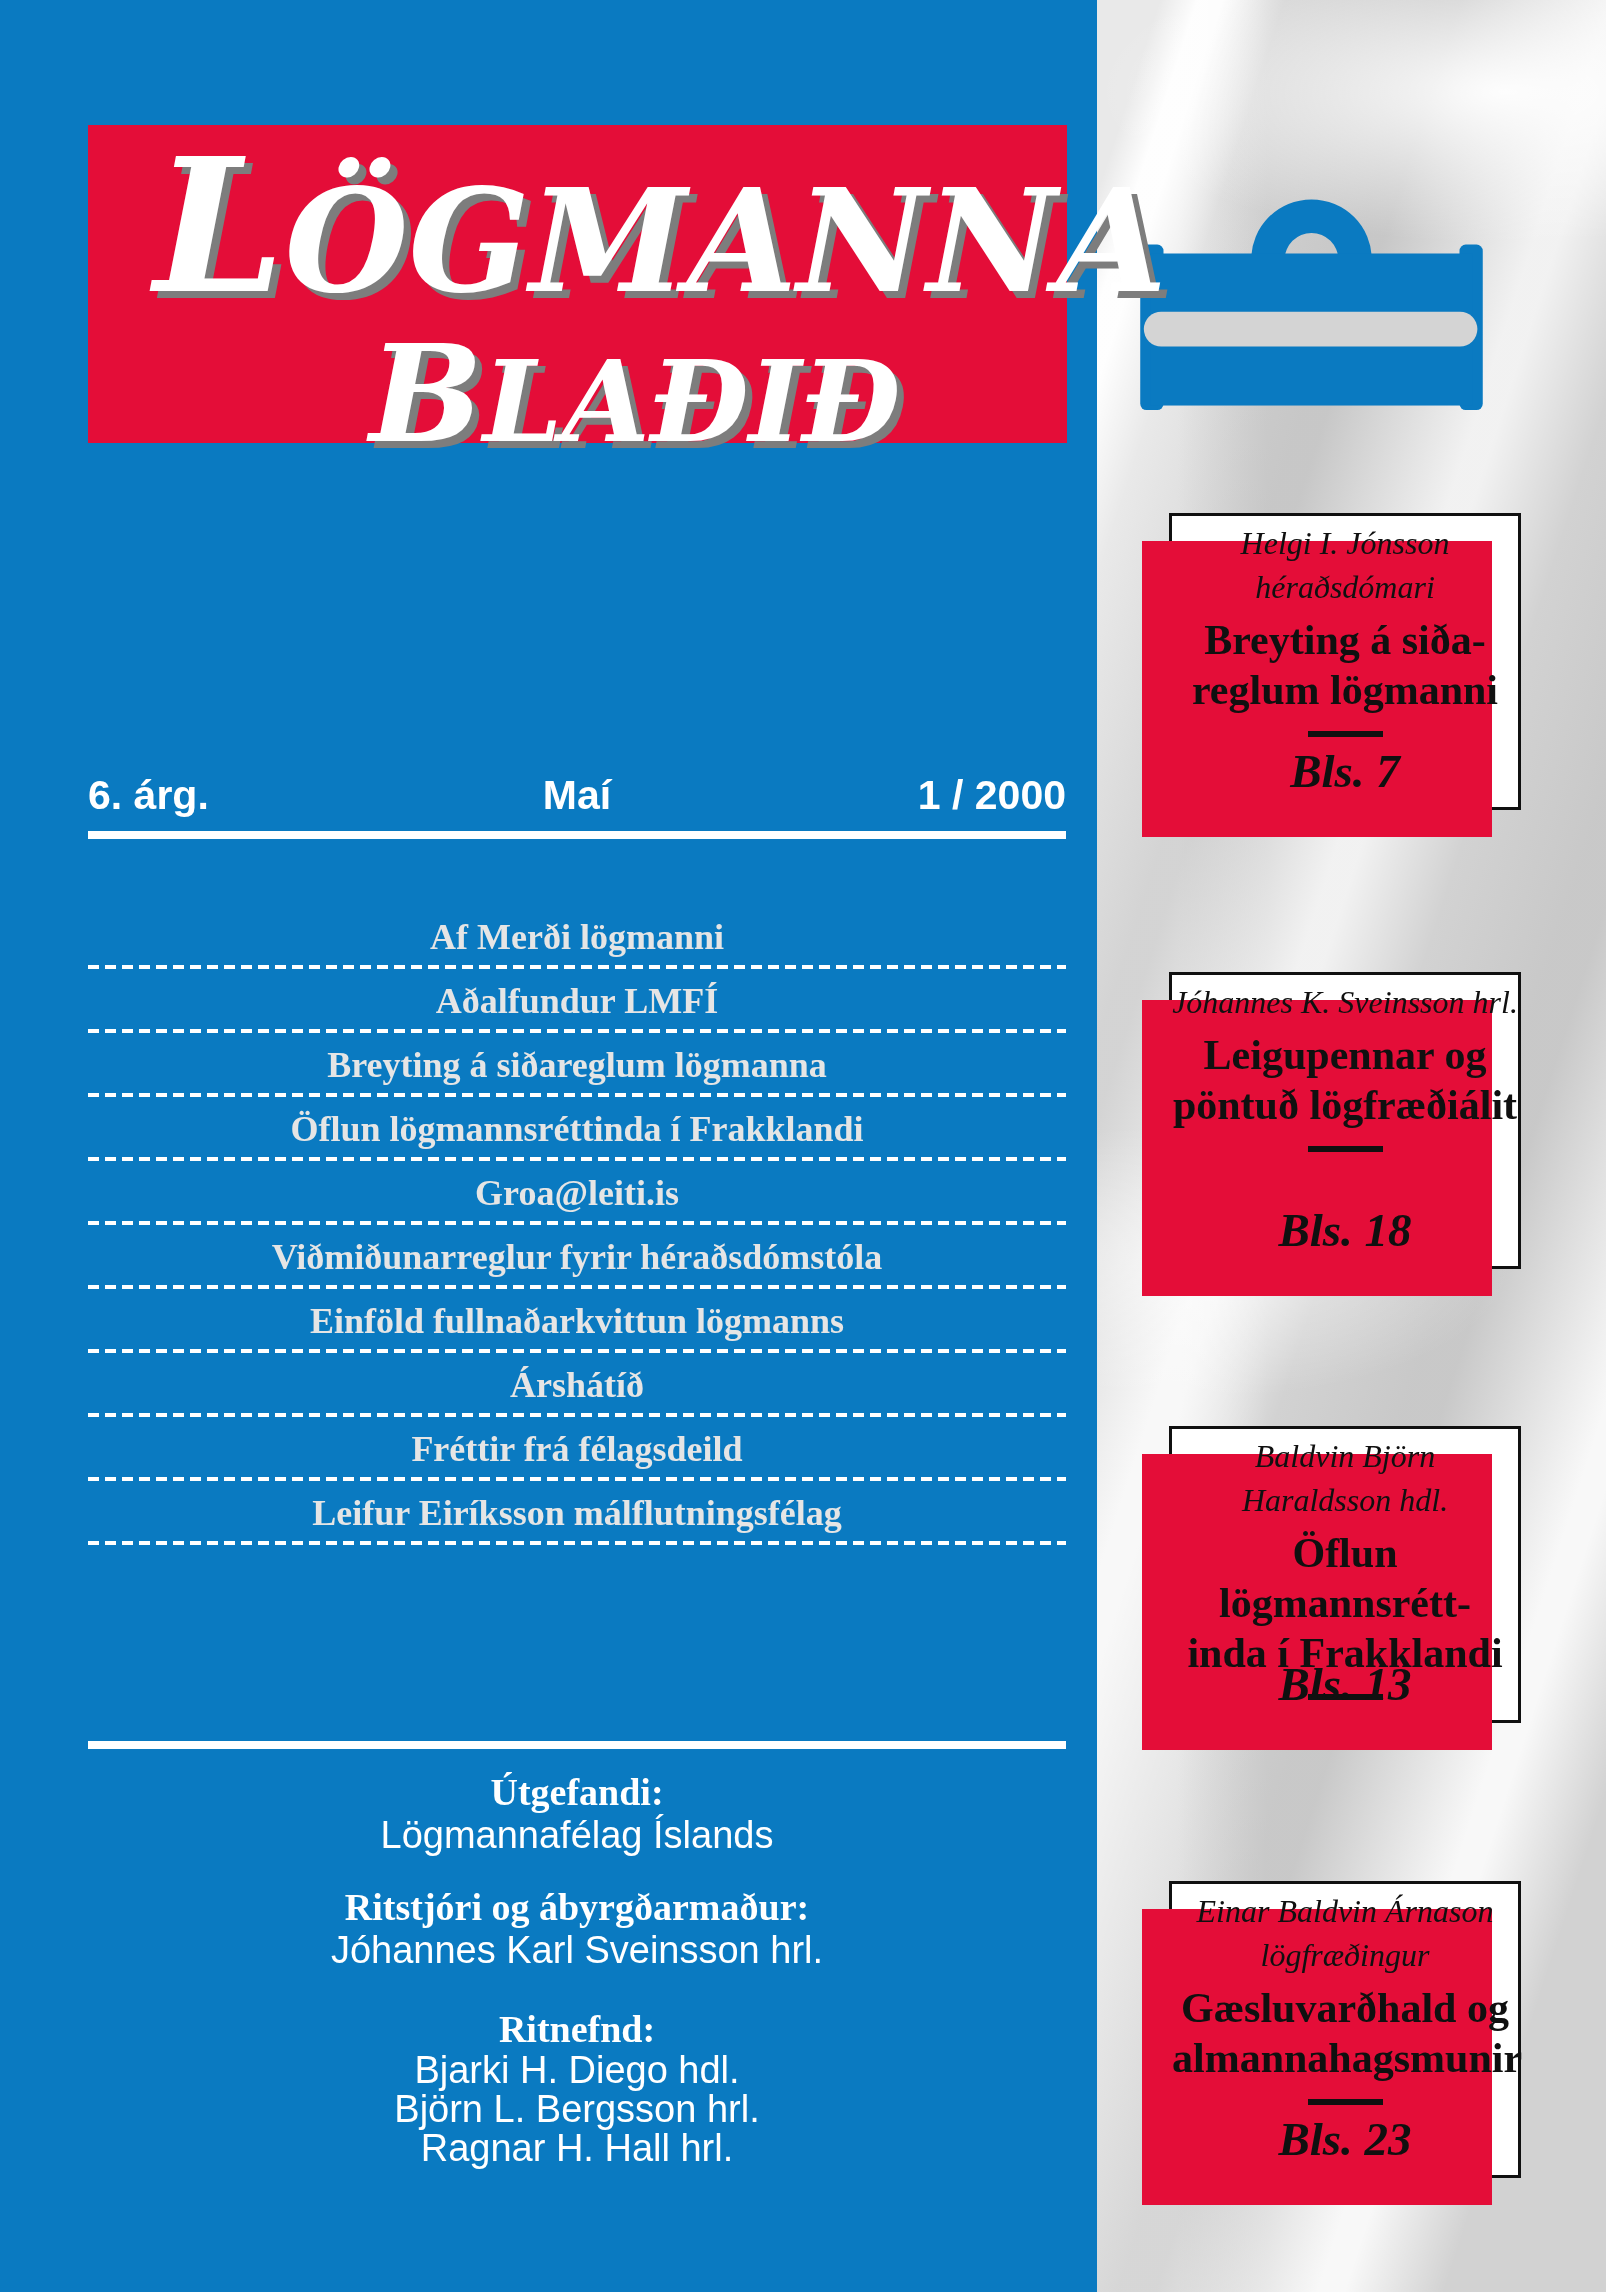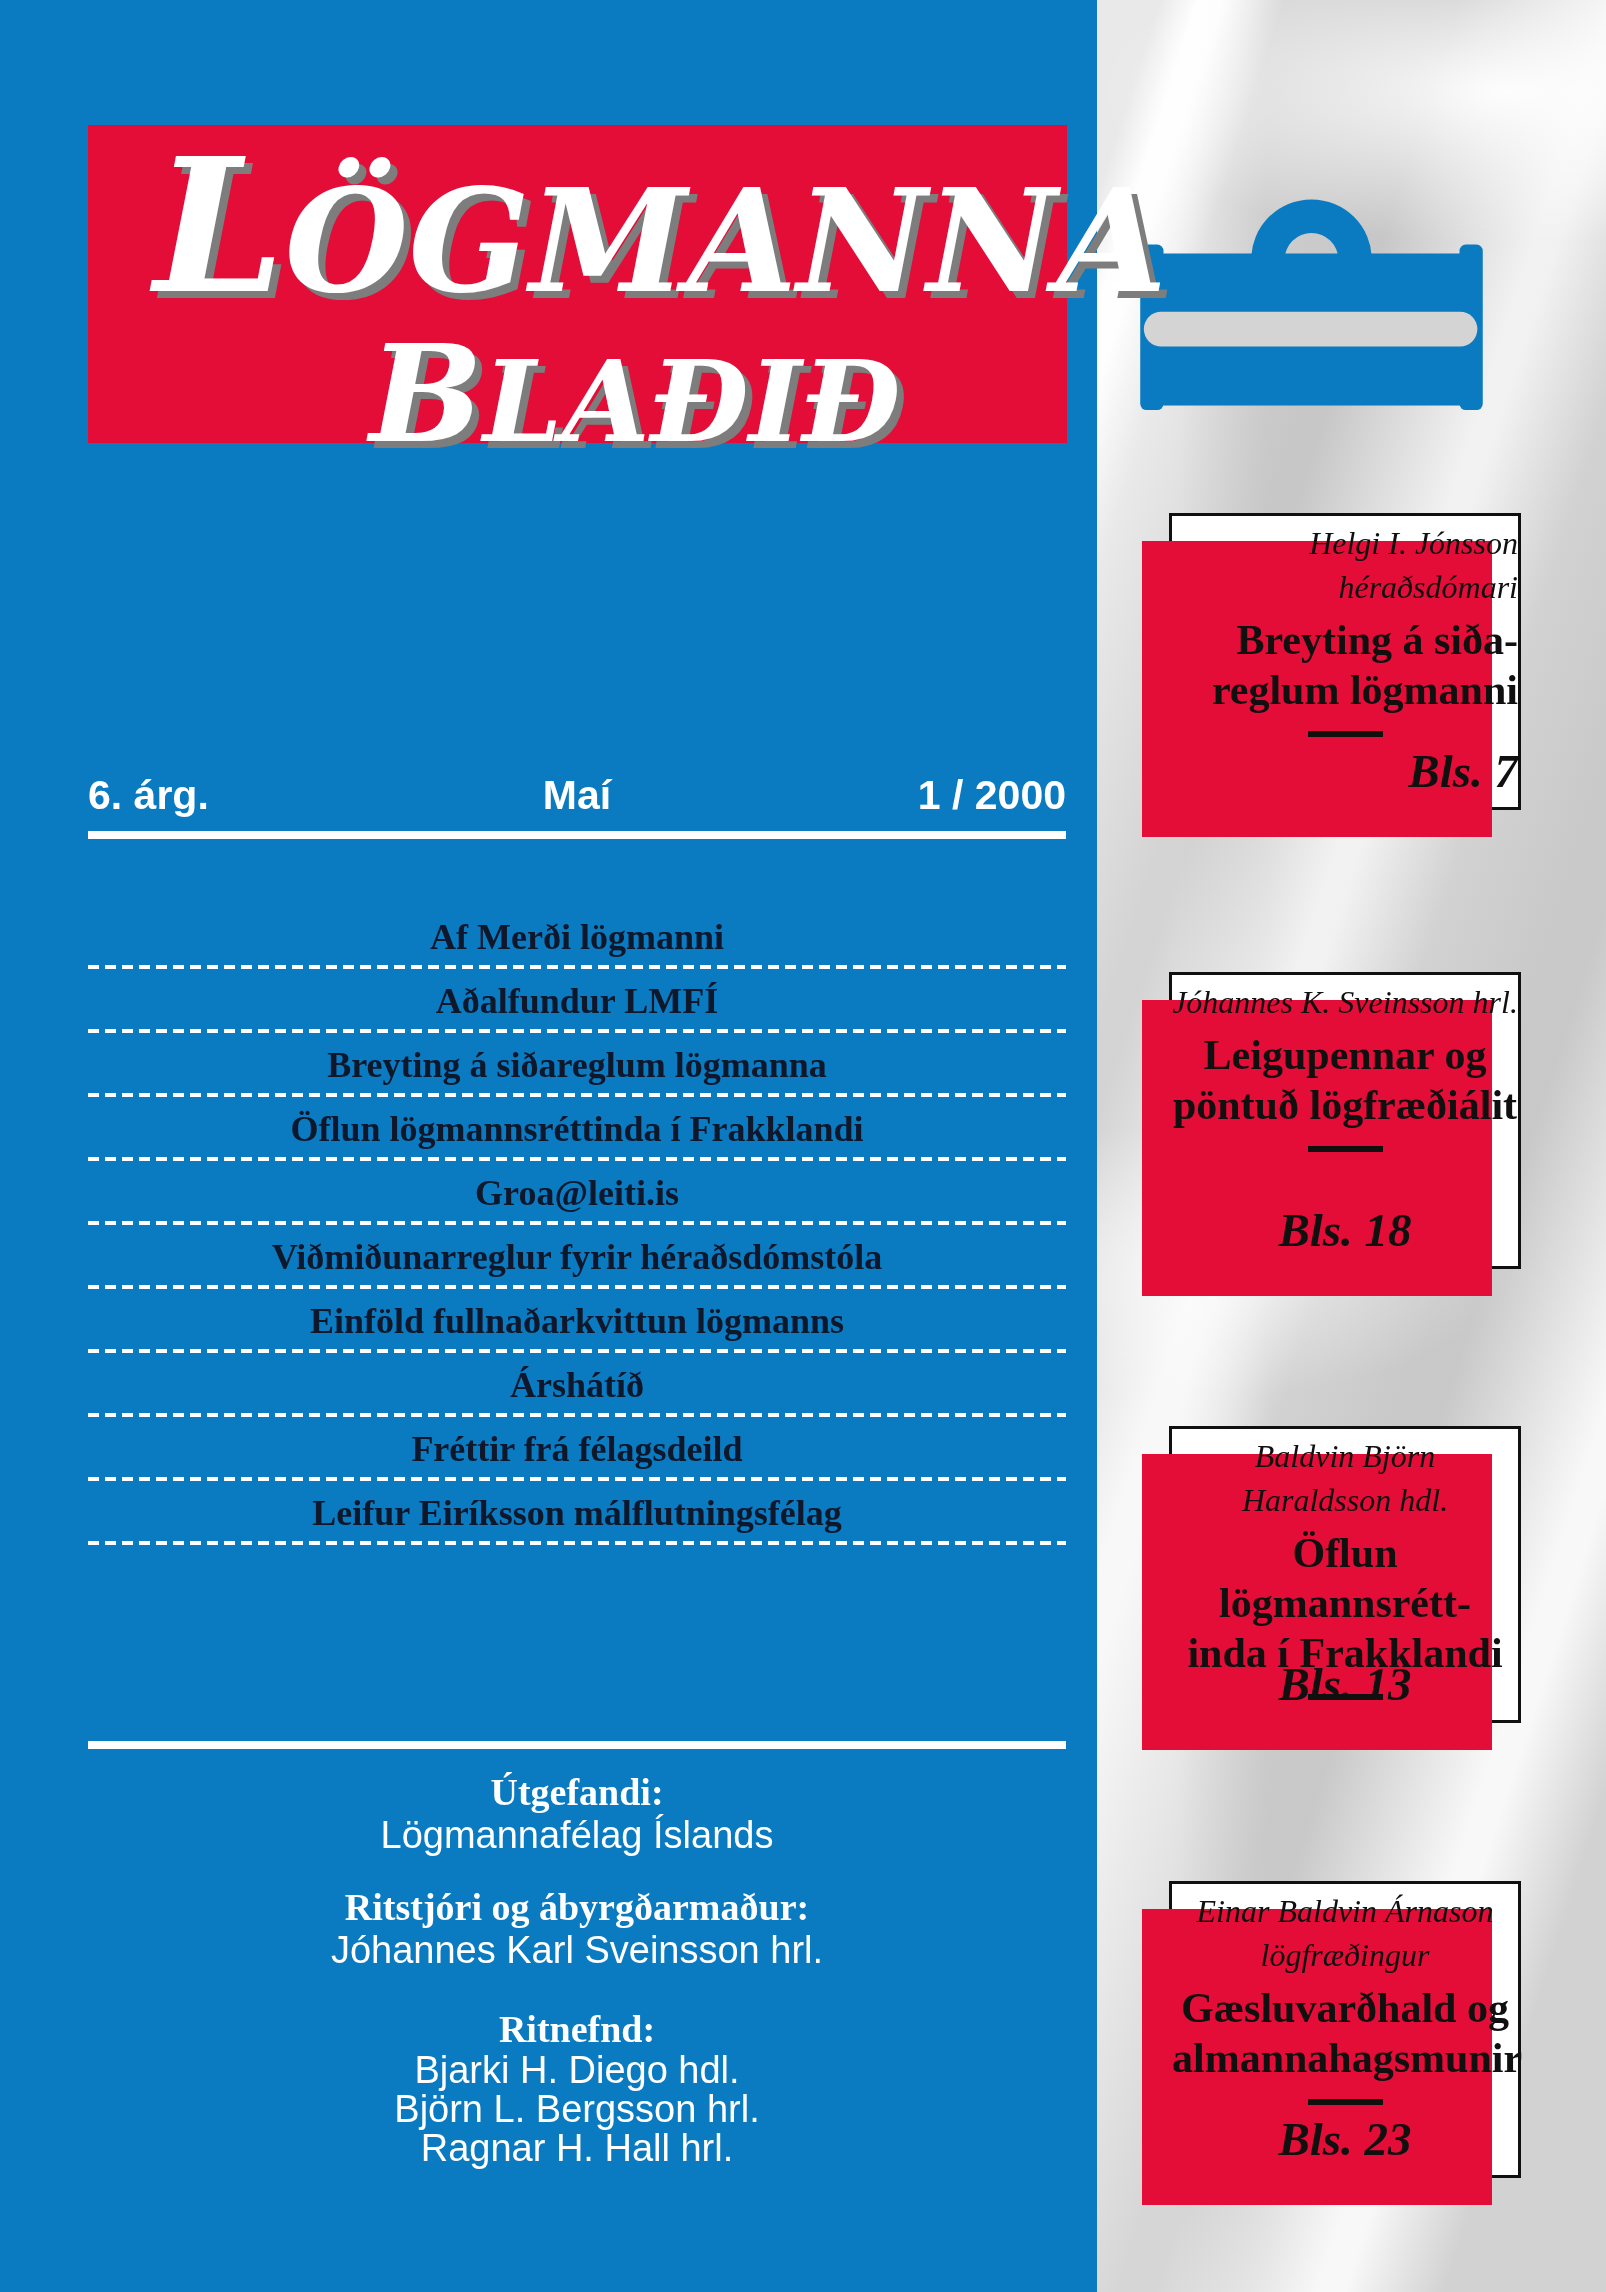--- a/index.html
+++ b/index.html
@@ -49,21 +49,21 @@
   .issue-bar .c2{flex:1;text-align:center;}
   .issue-bar .c3{flex:1;text-align:right;}
   .hrule{position:absolute;left:88px;width:978px;height:8px;background:#fff;}
   .hrule.top{top:831px;}
   .hrule.bottom{top:1741px;}
   
   .toc{position:absolute;left:88px;top:905px;width:978px;}
   .toc-row{
     position:relative;height:64px;
     display:flex;align-items:center;justify-content:center;
-    color:#0f172a;font-weight:bold;font-size:36px;
+    color:#e5e5e5;font-weight:bold;font-size:36px;
     font-family:"Liberation Serif",serif;
   }
   .toc-row::after{
     content:"";position:absolute;left:0;right:0;bottom:0;height:4.5px;
     background:repeating-linear-gradient(90deg,#fff 0 10.7px,rgba(255,255,255,0) 10.7px 17px);
   }
   
   .pub{
     position:absolute;left:88px;top:1771px;width:978px;
     text-align:center;color:#fff;
@@ -77,21 +77,21 @@
   .feature{
     position:absolute;left:1169px;width:352px;height:297px;
     background:#fff;border:3.6px solid #101010;box-sizing:border-box;
     z-index:1;text-align:center;
   }
   .feature::before{
     content:"";position:absolute;z-index:-1;
     left:-30px;top:25px;width:calc(100% + 3.6px);height:calc(100% + 5.4px);
     background:#e40d38;
   }
-  .f1{top:513px;text-align:right;}
+  .f1{top:513px;}
   .f2{top:972px;}
   .f3{top:1426px;}
   .f4{top:1881px;}
   .f-authors{
     margin-top:5.4px;
     font-family:"Liberation Serif",serif;font-style:italic;
     font-size:32px;line-height:44px;color:#101010;
   }
   .f-title{
     margin-top:5.4px;

